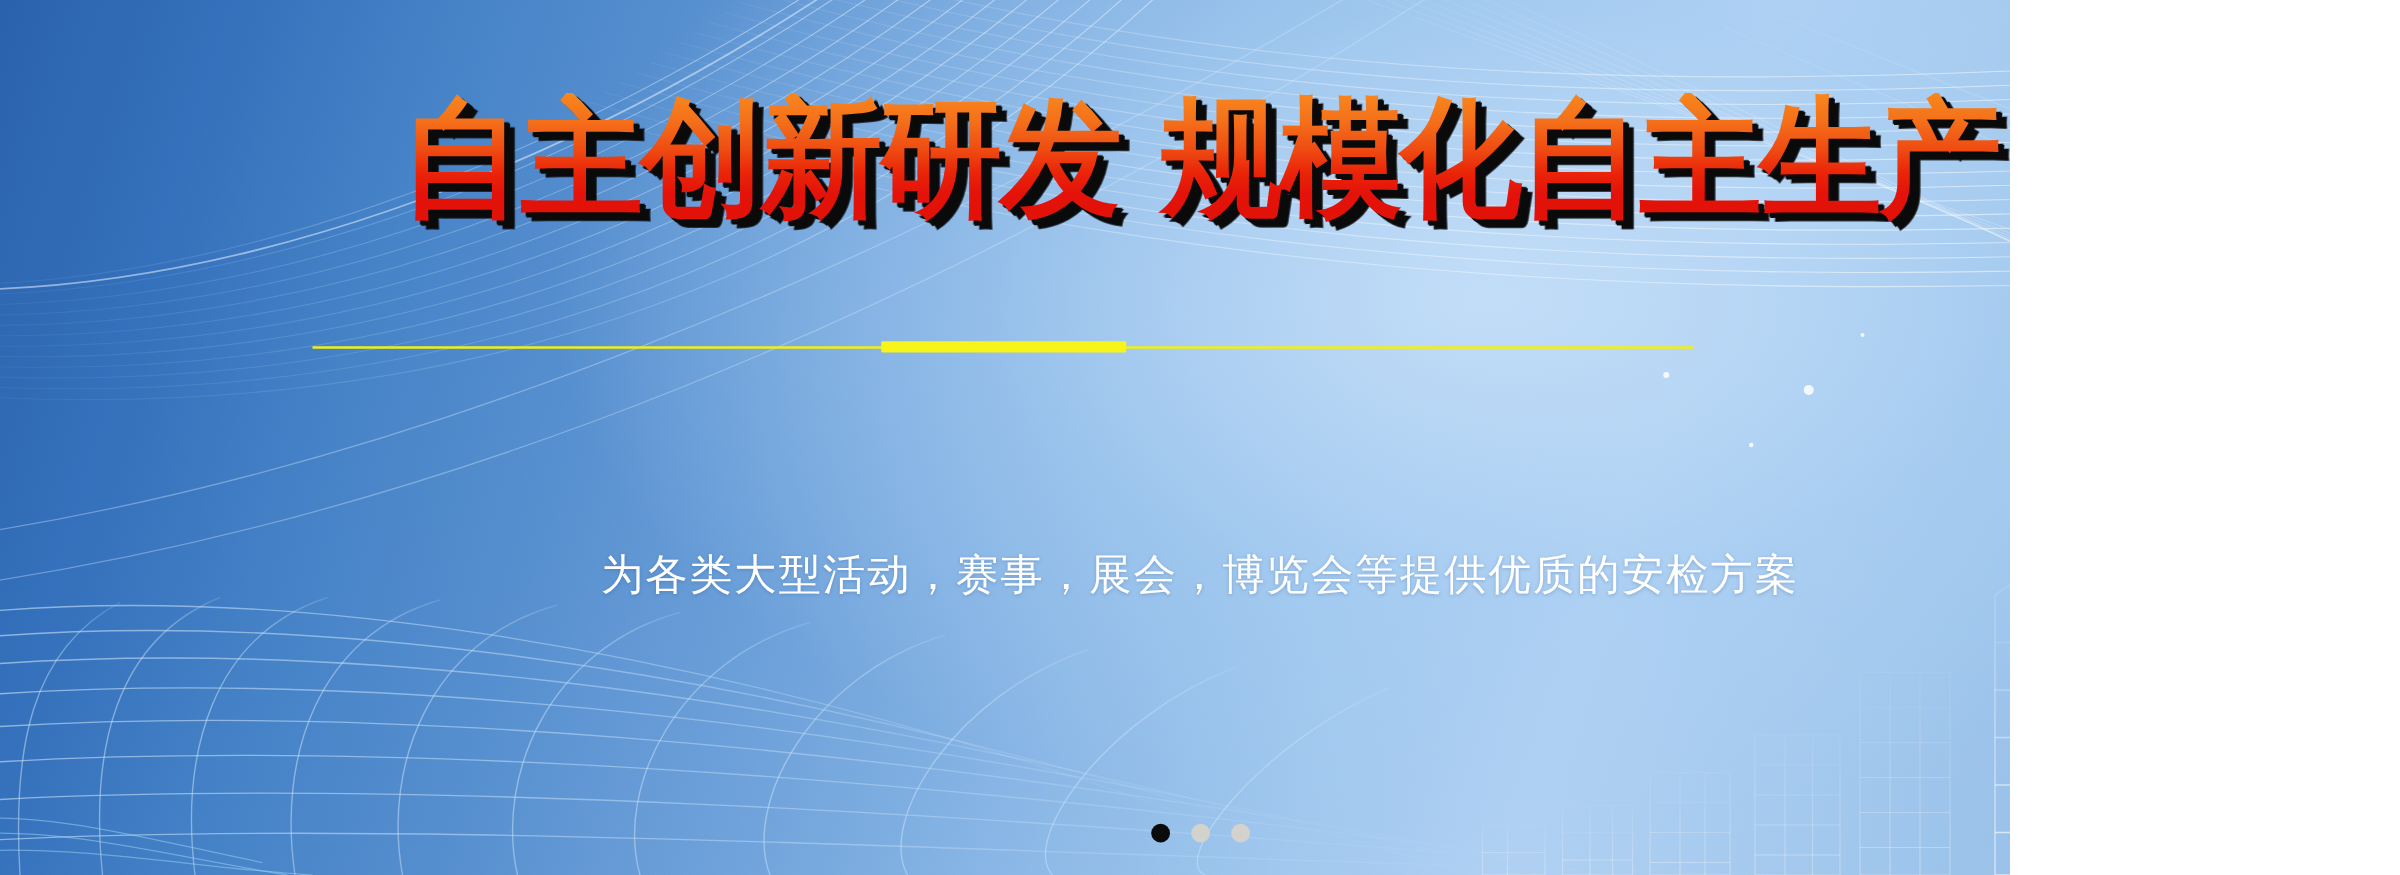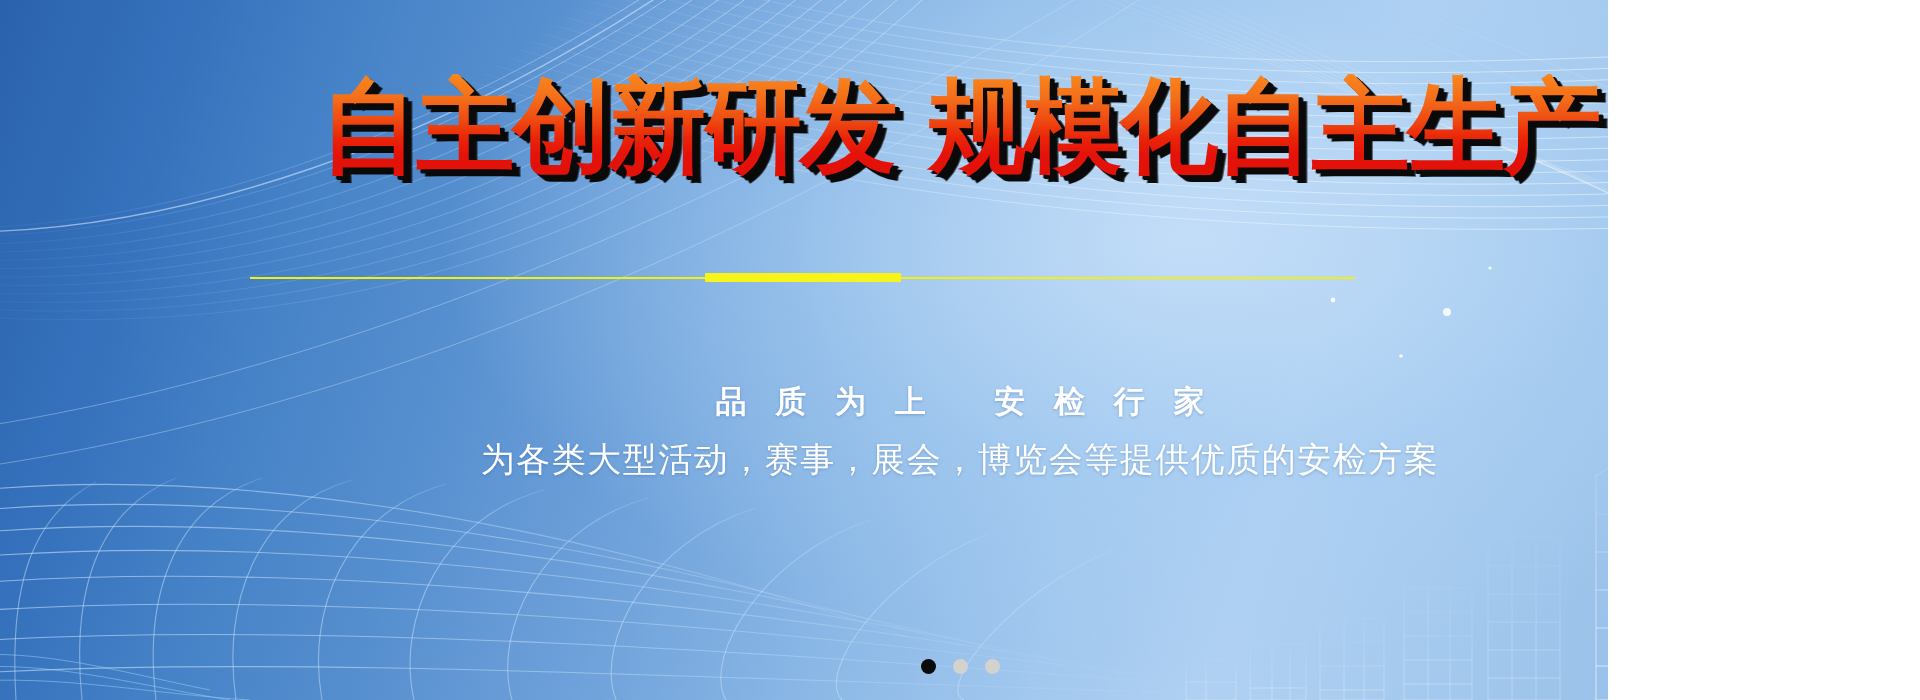--- a/index.html
+++ b/index.html
@@ -282,21 +282,20 @@
 
   <div class="content">
 
     <div id="headline">自主创新研发 规模化自主生产</div>
 
     <div id="divider">
       <div class="hairline"></div>
       <div class="thick"></div>
     </div>
 
-    <div id="tagline">品 质 为 上   安 检 行 家</div>
 
     <div id="description">为各类大型活动，赛事，展会，博览会等提供优质的安检方案</div>
 
     <div id="dots">
       <span class="dot active" style="background: rgb(11, 11, 11);"></span>
       <span class="dot" style="background: rgb(211, 210, 205);"></span>
       <span class="dot" style="background: rgb(211, 210, 205);"></span>
     </div>
 
   </div>

